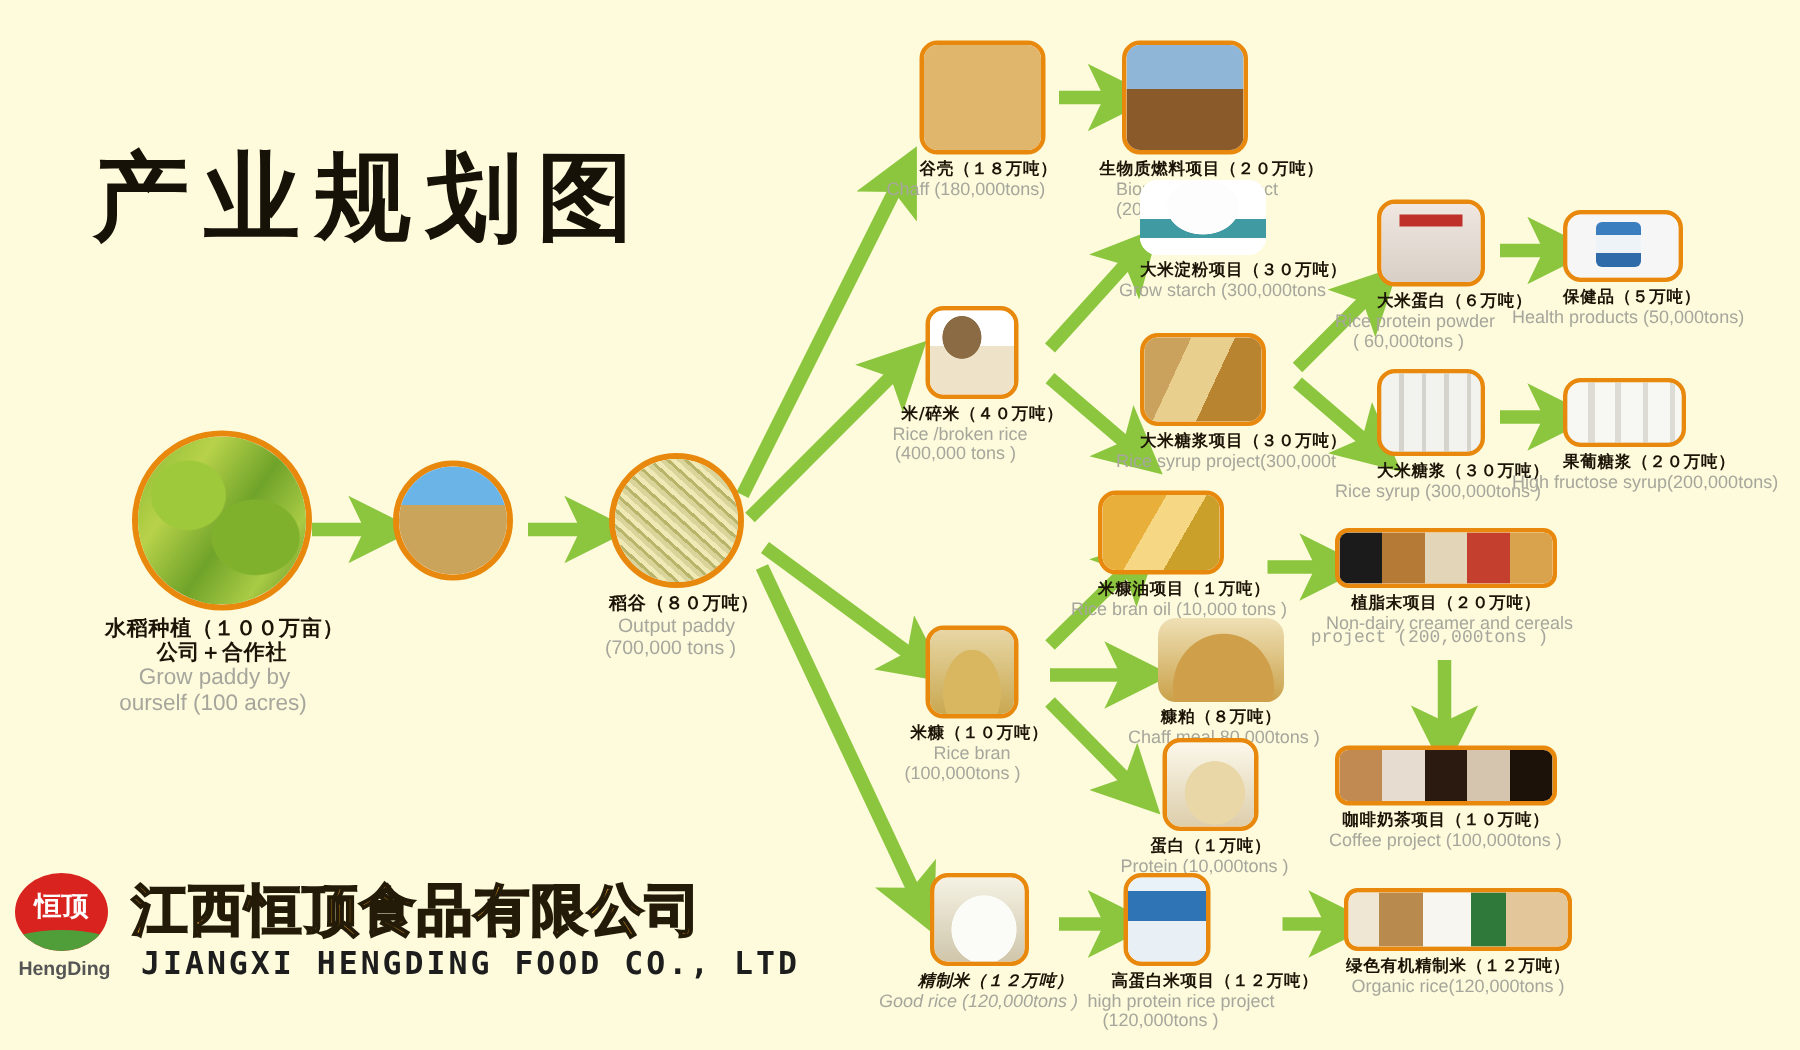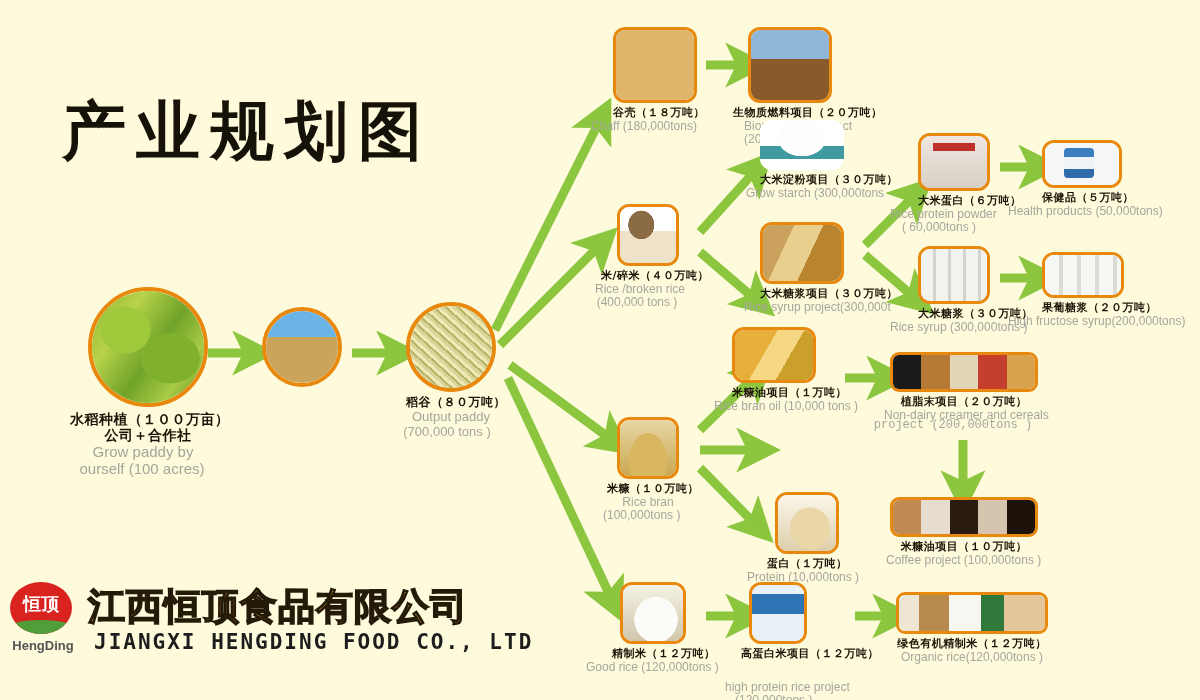--- a/index.html
+++ b/index.html
@@ -331,20 +331,29 @@
   <div class="node rounded small" style="left:732px;top:327px;">
     <div class="thumb" style="width:84px;height:56px;">
       <div class="ph ph-branoil"></div>
     </div>
     <div class="caps" style="width:84px;">
       <div class="cn">米糠油项目（１万吨）</div>
       <div class="en" style="margin-left:-18px;">Rice bran oil (10,000 tons )</div>
     </div>
   </div>
 
+  <div class="node rounded small" style="left:772px;top:412px;">
+    <div class="thumb" style="width:84px;height:56px;border:none;">
+      <div class="ph ph-chaffmeal"></div>
+    </div>
+    <div class="caps" style="width:84px;">
+      <div class="cn">糠粕（８万吨）</div>
+      <div class="en" style="margin-left:-20px;">Chaff meal 80,000tons )</div>
+    </div>
+  </div>
 
   <div class="node rounded small" style="left:775px;top:492px;">
     <div class="thumb" style="width:64px;height:62px;">
       <div class="ph ph-protein"></div>
     </div>
     <div class="caps" style="width:64px;">
       <div class="cn" style="margin-left:-8px;">蛋白（１万吨）</div>
       <div class="en" style="margin-left:-28px;">Protein (10,000tons )</div>
     </div>
   </div>
@@ -358,42 +367,42 @@
       <div class="en" style="margin-left:-6px;">Non-dairy creamer and cereals</div>
       <div class="en" style="margin-left:-22px;margin-top:-3px;font-family:Liberation Mono, monospace;">project (200,000tons )</div>
     </div>
   </div>
 
   <div class="node bar small" style="left:890px;top:497px;">
     <div class="thumb" style="width:148px;height:40px;">
       <div class="ph ph-coffee"></div>
     </div>
     <div class="caps" style="width:148px;">
-      <div class="cn">米糠油项目（１０万吨）</div>
+      <div class="cn">咖啡奶茶项目（１０万吨）</div>
       <div class="en" style="margin-left:-4px;">Coffee project (100,000tons )</div>
     </div>
   </div>
 
   <div class="node rounded small" style="left:620px;top:582px;">
     <div class="thumb" style="width:66px;height:62px;">
       <div class="ph ph-goodrice"></div>
     </div>
-    <div class="caps" style="width:66px;">
+    <div class="caps" style="width:66px;font-style:italic;">
       <div class="cn" style="margin-left:-8px;">精制米（１２万吨）</div>
       <div class="en" style="margin-left:-34px;">Good rice (120,000tons )</div>
     </div>
   </div>
 
   <div class="node rounded small" style="left:749px;top:582px;">
     <div class="thumb" style="width:58px;height:62px;">
       <div class="ph ph-hpcan"></div>
     </div>
     <div class="caps" style="width:58px;">
       <div class="cn" style="margin-left:-8px;">高蛋白米项目（１２万吨）</div>
-      <div class="en" style="margin-left:-24px;margin-top:20px;">high protein  rice project</div>
+      <div class="en" style="margin-left:-24px;">high protein  rice project</div>
       <div class="en" style="margin-left:-14px;">(120,000tons )</div>
     </div>
   </div>
 
   <div class="node bar small" style="left:896px;top:592px;">
     <div class="thumb" style="width:152px;height:42px;">
       <div class="ph ph-organic"></div>
     </div>
     <div class="caps" style="width:152px;">
       <div class="cn">绿色有机精制米（１２万吨）</div>

